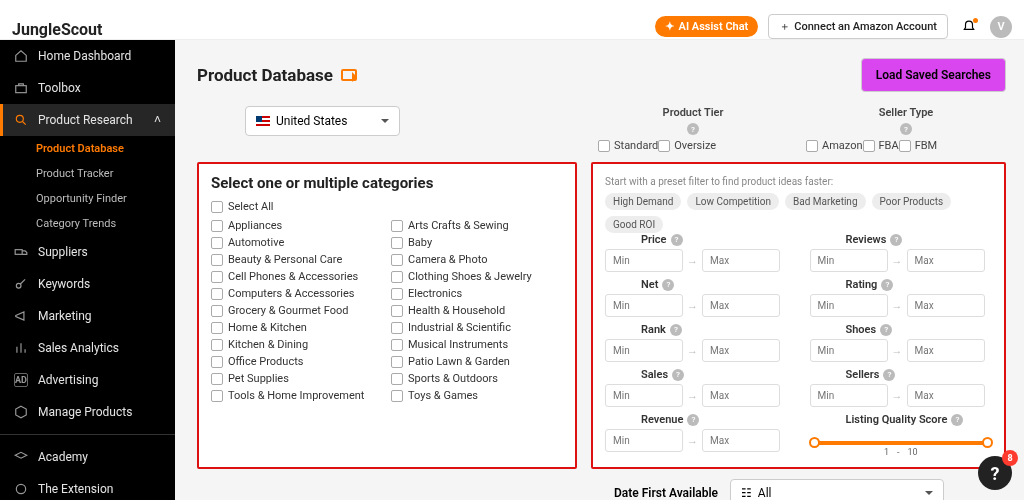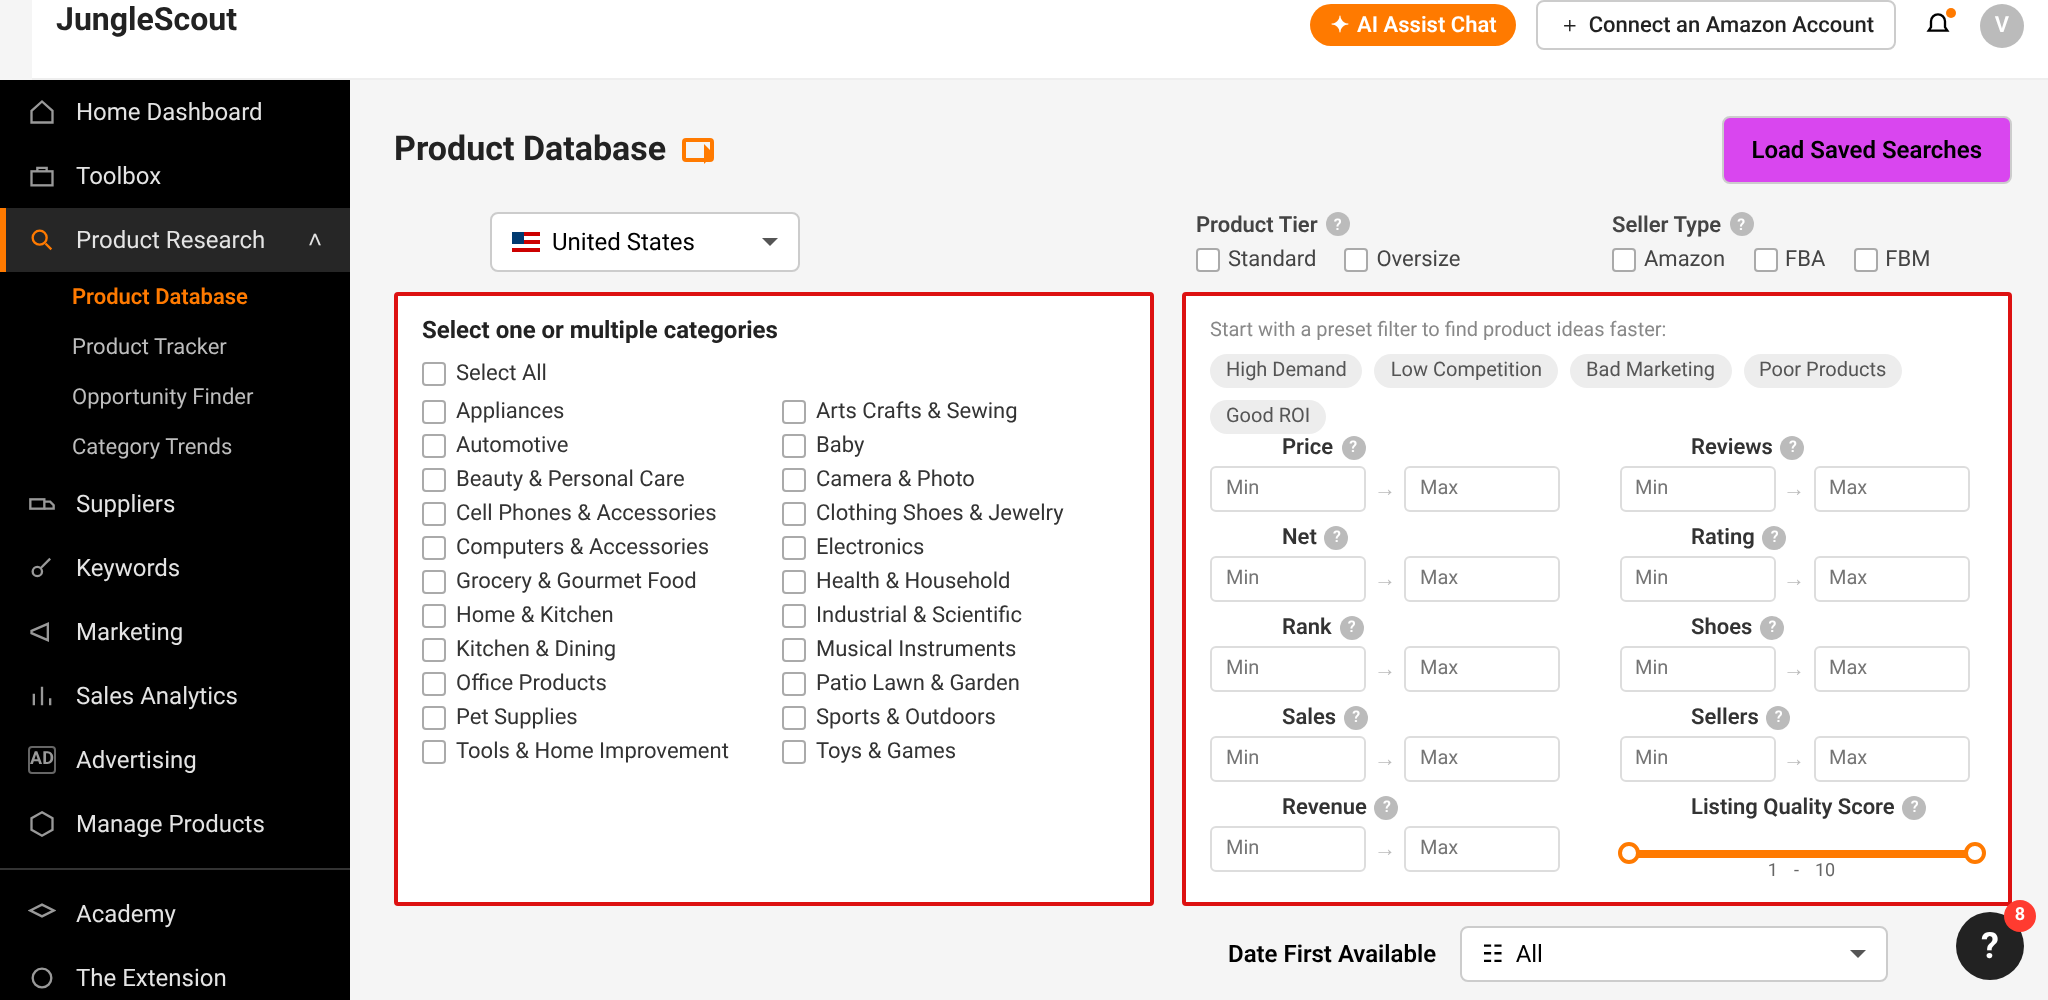--- a/index.html
+++ b/index.html
@@ -1,18 +1,18 @@
 <!DOCTYPE html>
 <html><head>
 <meta charset="utf-8">
 <style>
   * { box-sizing: border-box; margin: 0; padding: 0; font-family: -apple-system, BlinkMacSystemFont, "Segoe UI", Roboto, Arial, sans-serif; }
   body { background: #f5f5f5; width: 1024px; height: 500px; overflow: hidden; position: relative; }
 
-  .topbar { position: absolute; top: 0; left: 16px; right: 0; height: 40px; background: #fff; border-bottom: 1px solid #eee; display: flex; align-items: flex-start; padding: 0 12px; }
+  .topbar { position: absolute; top: 0; left: 0; right: 0; height: 40px; background: #fff; border-bottom: 1px solid #eee; display: flex; align-items: flex-end; padding: 0 12px; }
   .logo { font-size: 16px; font-weight: 700; color: #222; }
   .topbar-right { margin-left: auto; display: flex; align-items: center; gap: 10px; }
   .btn-orange { background: #ff7a00; color: #fff; border: none; border-radius: 14px; padding: 4px 10px; font-size: 11px; font-weight: 600; display: inline-flex; align-items: center; gap: 4px; cursor: pointer; }
   .btn-white { background: #fff; color: #222; border: 1px solid #ccc; border-radius: 4px; padding: 4px 10px; font-size: 11px; font-weight: 500; display: inline-flex; align-items: center; gap: 4px; cursor: pointer; }
   .bell { width: 22px; height: 22px; display: inline-flex; align-items: center; justify-content: center; position: relative; }
   .bell-dot { position: absolute; top: 2px; right: 2px; width: 5px; height: 5px; border-radius: 50%; background: #ff7a00; }
   .avatar { width: 22px; height: 22px; background: #bbb; color: #fff; border-radius: 50%; display: inline-flex; align-items: center; justify-content: center; font-size: 11px; font-weight: 600; }
 
   .sidebar { position: absolute; top: 40px; left: 0; bottom: 0; width: 175px; background: #000000; color: #bdbdbd; font-size: 12px; overflow: hidden; }
   .side-item { display: flex; align-items: center; gap: 10px; padding: 9px 14px; cursor: pointer; }
@@ -31,31 +31,31 @@
   .cam-icon::after { content: ''; position: absolute; right: -7px; top: 1px; border: 5px solid transparent; border-left-color: #ff7a00; }
   .load-btn { margin-left: auto; background: #d946ef; border: 1px solid #ccc; border-radius: 4px; padding: 9px 14px; font-size: 12px; font-weight: 600; cursor: pointer; }
 
   .controls-row { display: flex; gap: 18px; align-items: flex-start; margin-bottom: 10px; padding-left: 48px; }
   .country-sel { width: 155px; background: #fff; border: 1px solid #ccc; border-radius: 4px; padding: 7px 10px; font-size: 12px; display: flex; align-items: center; gap: 6px; cursor: pointer; }
   .flag { width: 14px; height: 10px; background: linear-gradient(#c00 0 20%, #fff 20% 40%, #c00 40% 60%, #fff 60% 80%, #c00 80% 100%); position: relative; }
   .flag::before { content: ''; position: absolute; top: 0; left: 0; width: 6px; height: 6px; background: #003a70; }
   .tri { margin-left: auto; border: 4px solid transparent; border-top-color: #555; position: relative; top: 2px; }
 
   .filter-group { display: flex; flex-direction: column; gap: 4px; font-size: 11px; color: #444; }
-  .filter-head { display: flex; gap: 4px; font-weight: 600; }
+  .filter-head { display: flex; align-items: center; gap: 4px; font-weight: 600; flex-direction: column; }
   .qmark { width: 12px; height: 12px; border-radius: 50%; background: #bbb; color: #fff; font-size: 8px; display: inline-flex; align-items: center; justify-content: center; }
-  .check-row { display: flex; gap: 14px; }
+  .check-row { display: flex; }
   .check-item { display: flex; align-items: center; gap: 4px; font-size: 11px; cursor: pointer; }
   .cbox { width: 12px; height: 12px; border: 1px solid #aaa; border-radius: 2px; background: #fff; }
 
   .panels { display: flex; gap: 14px; }
   .panel { border: 2px solid #d11; border-radius: 2px; background: #fff; padding: 10px 12px; }
   .panel.cat { width: 380px; }
   .panel.flt { flex: 1; }
-  .panel-title { font-size: 12px; font-weight: 700; color: #222; margin-bottom: 8px; }
+  .panel-title { font-size: 15px; font-weight: 700; color: #222; margin-bottom: 8px; }
   .cat-grid { display: grid; grid-template-columns: 1fr 1fr; column-gap: 8px; row-gap: 4px; }
   .cat-item { display: flex; align-items: center; gap: 5px; font-size: 11px; color: #333; cursor: pointer; }
 
   .flt-title { font-weight: 700; font-size: 12px; color: #222; }
   .flt-sub { font-size: 10px; color: #888; margin: 2px 0 6px; }
   .presets { display: flex; gap: 6px; flex-wrap: wrap; margin-bottom: 0; align-items: center; }
   .pill { background: #ededed; border-radius: 10px; padding: 3px 8px; font-size: 10px; color: #555; cursor: pointer; }
 
   .num-grid { display: grid; grid-template-columns: 1fr 1fr; column-gap: 22px; row-gap: 6px; }
   .num-field .lab { font-size: 11px; font-weight: 600; color: #333; display: flex; align-items: center; gap: 4px; margin-bottom: 3px; padding-left: 36px; }

